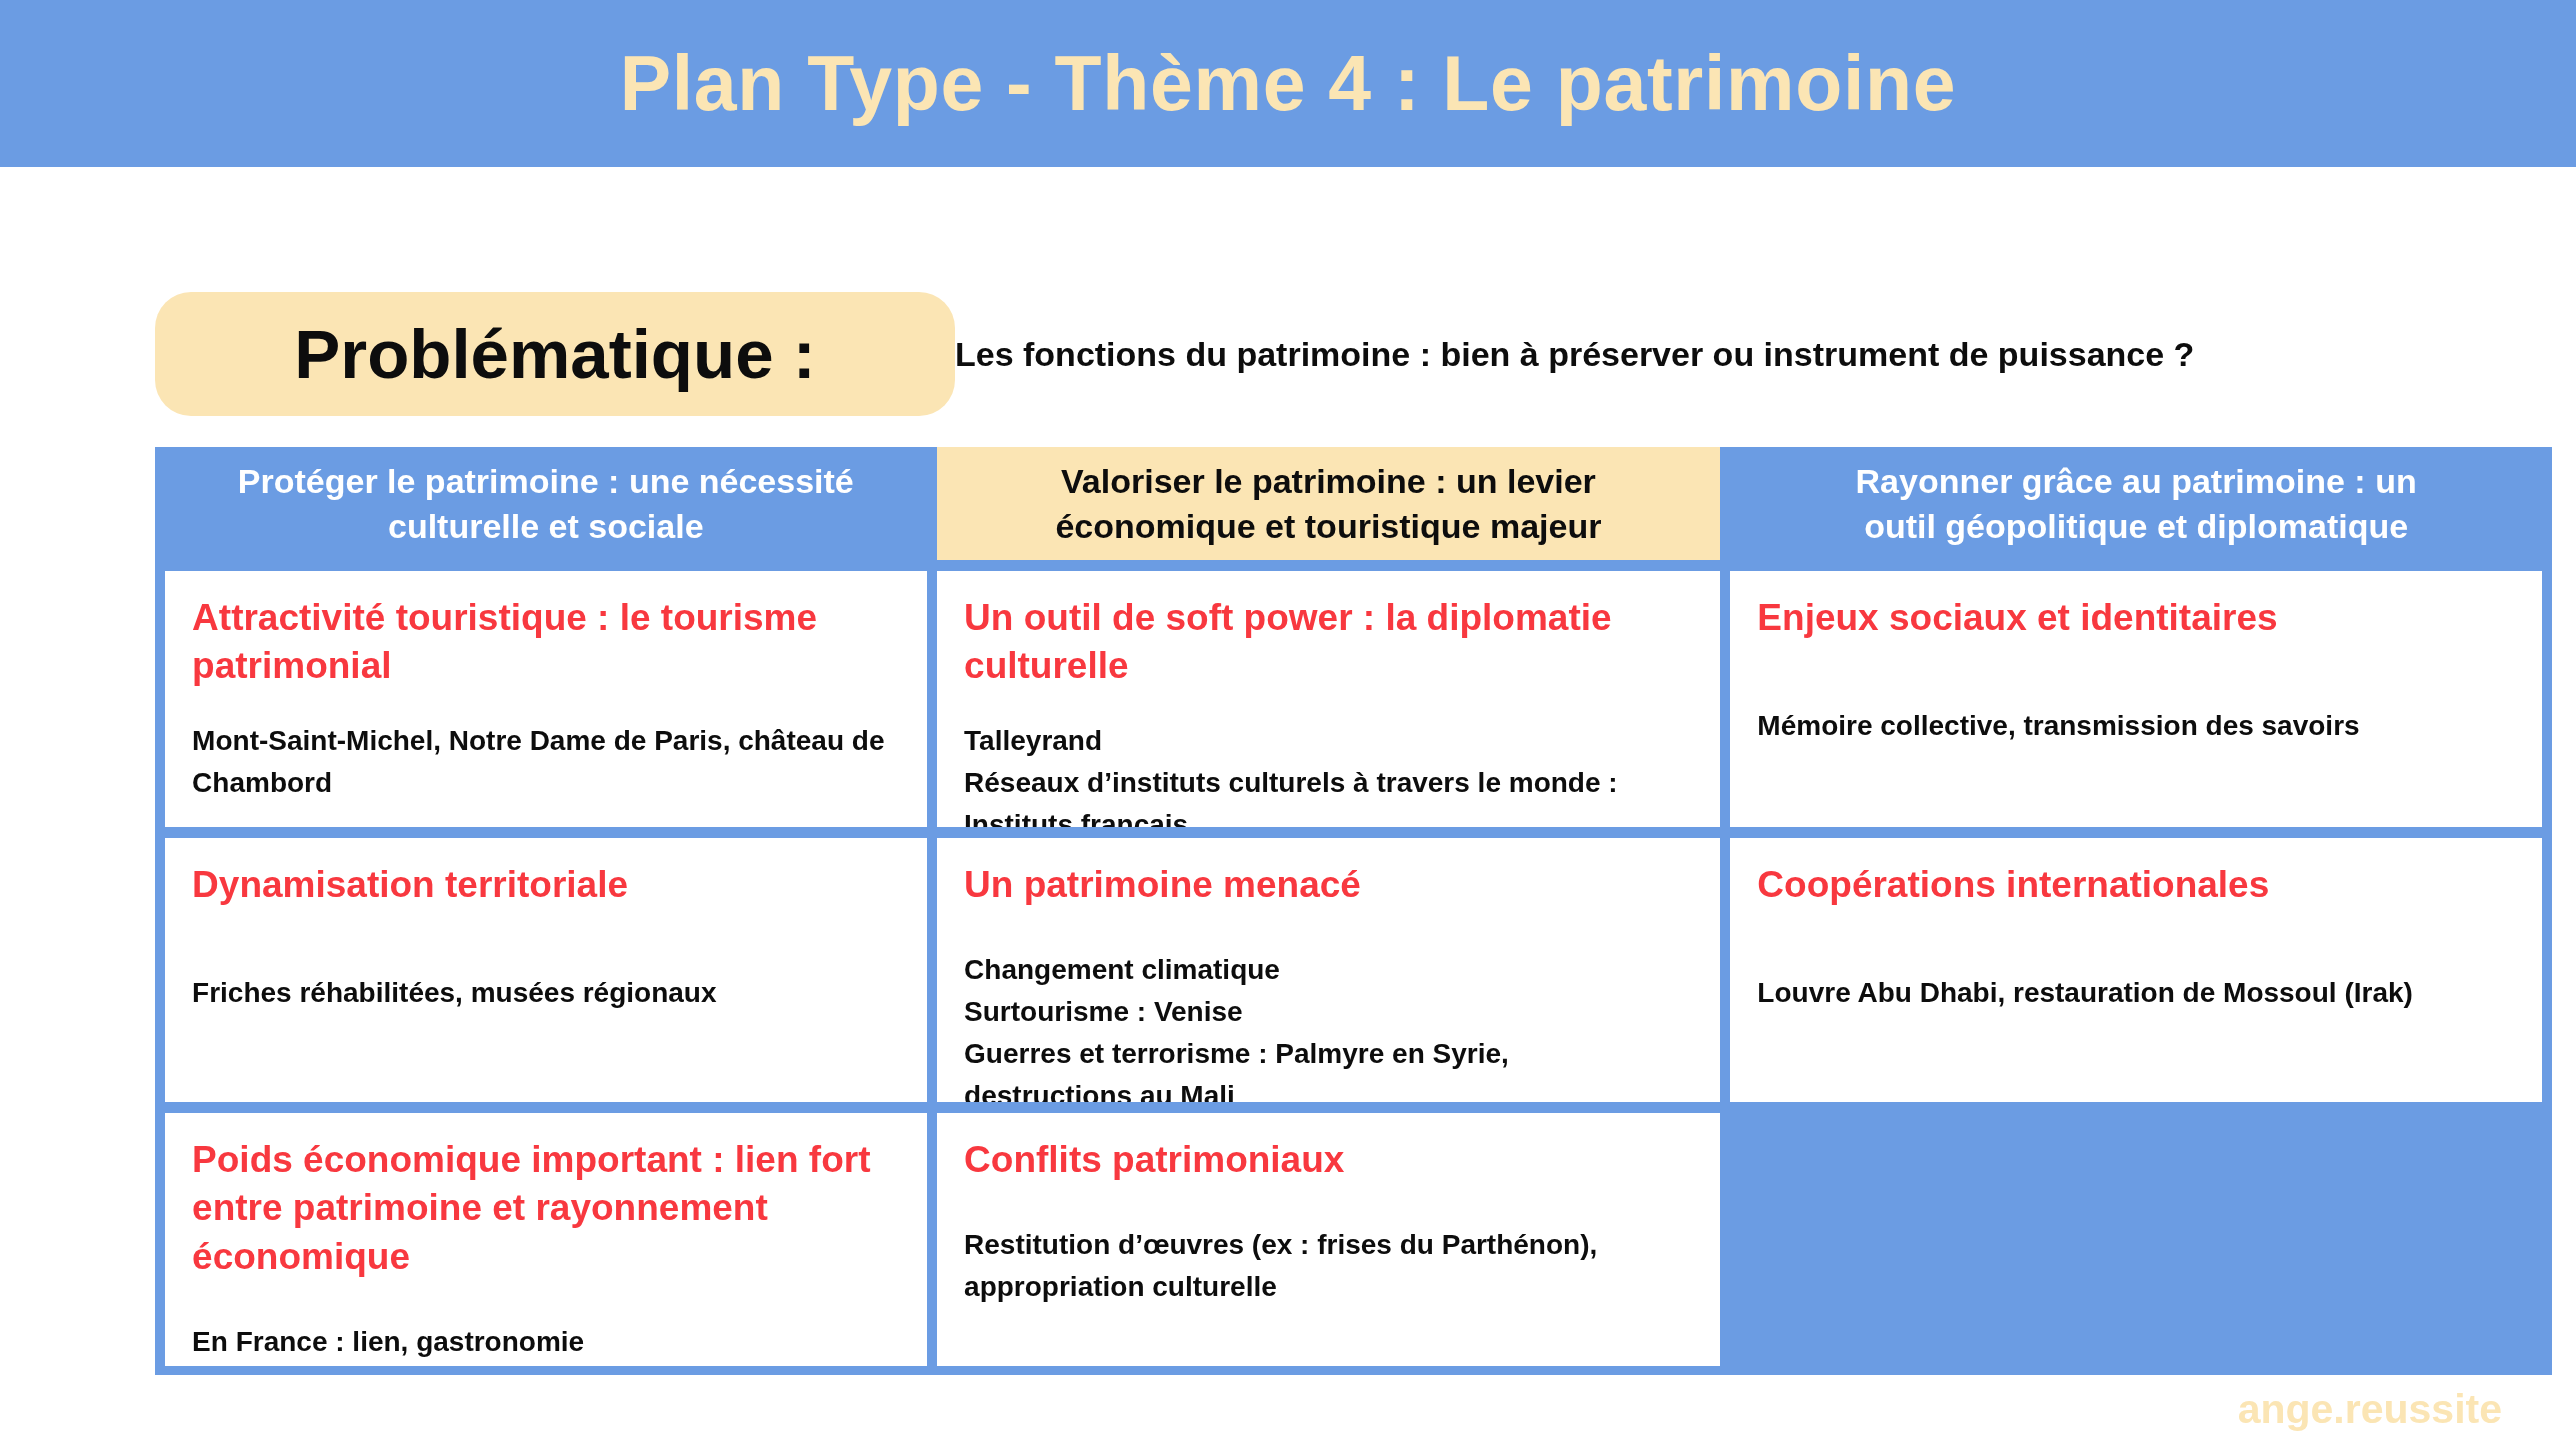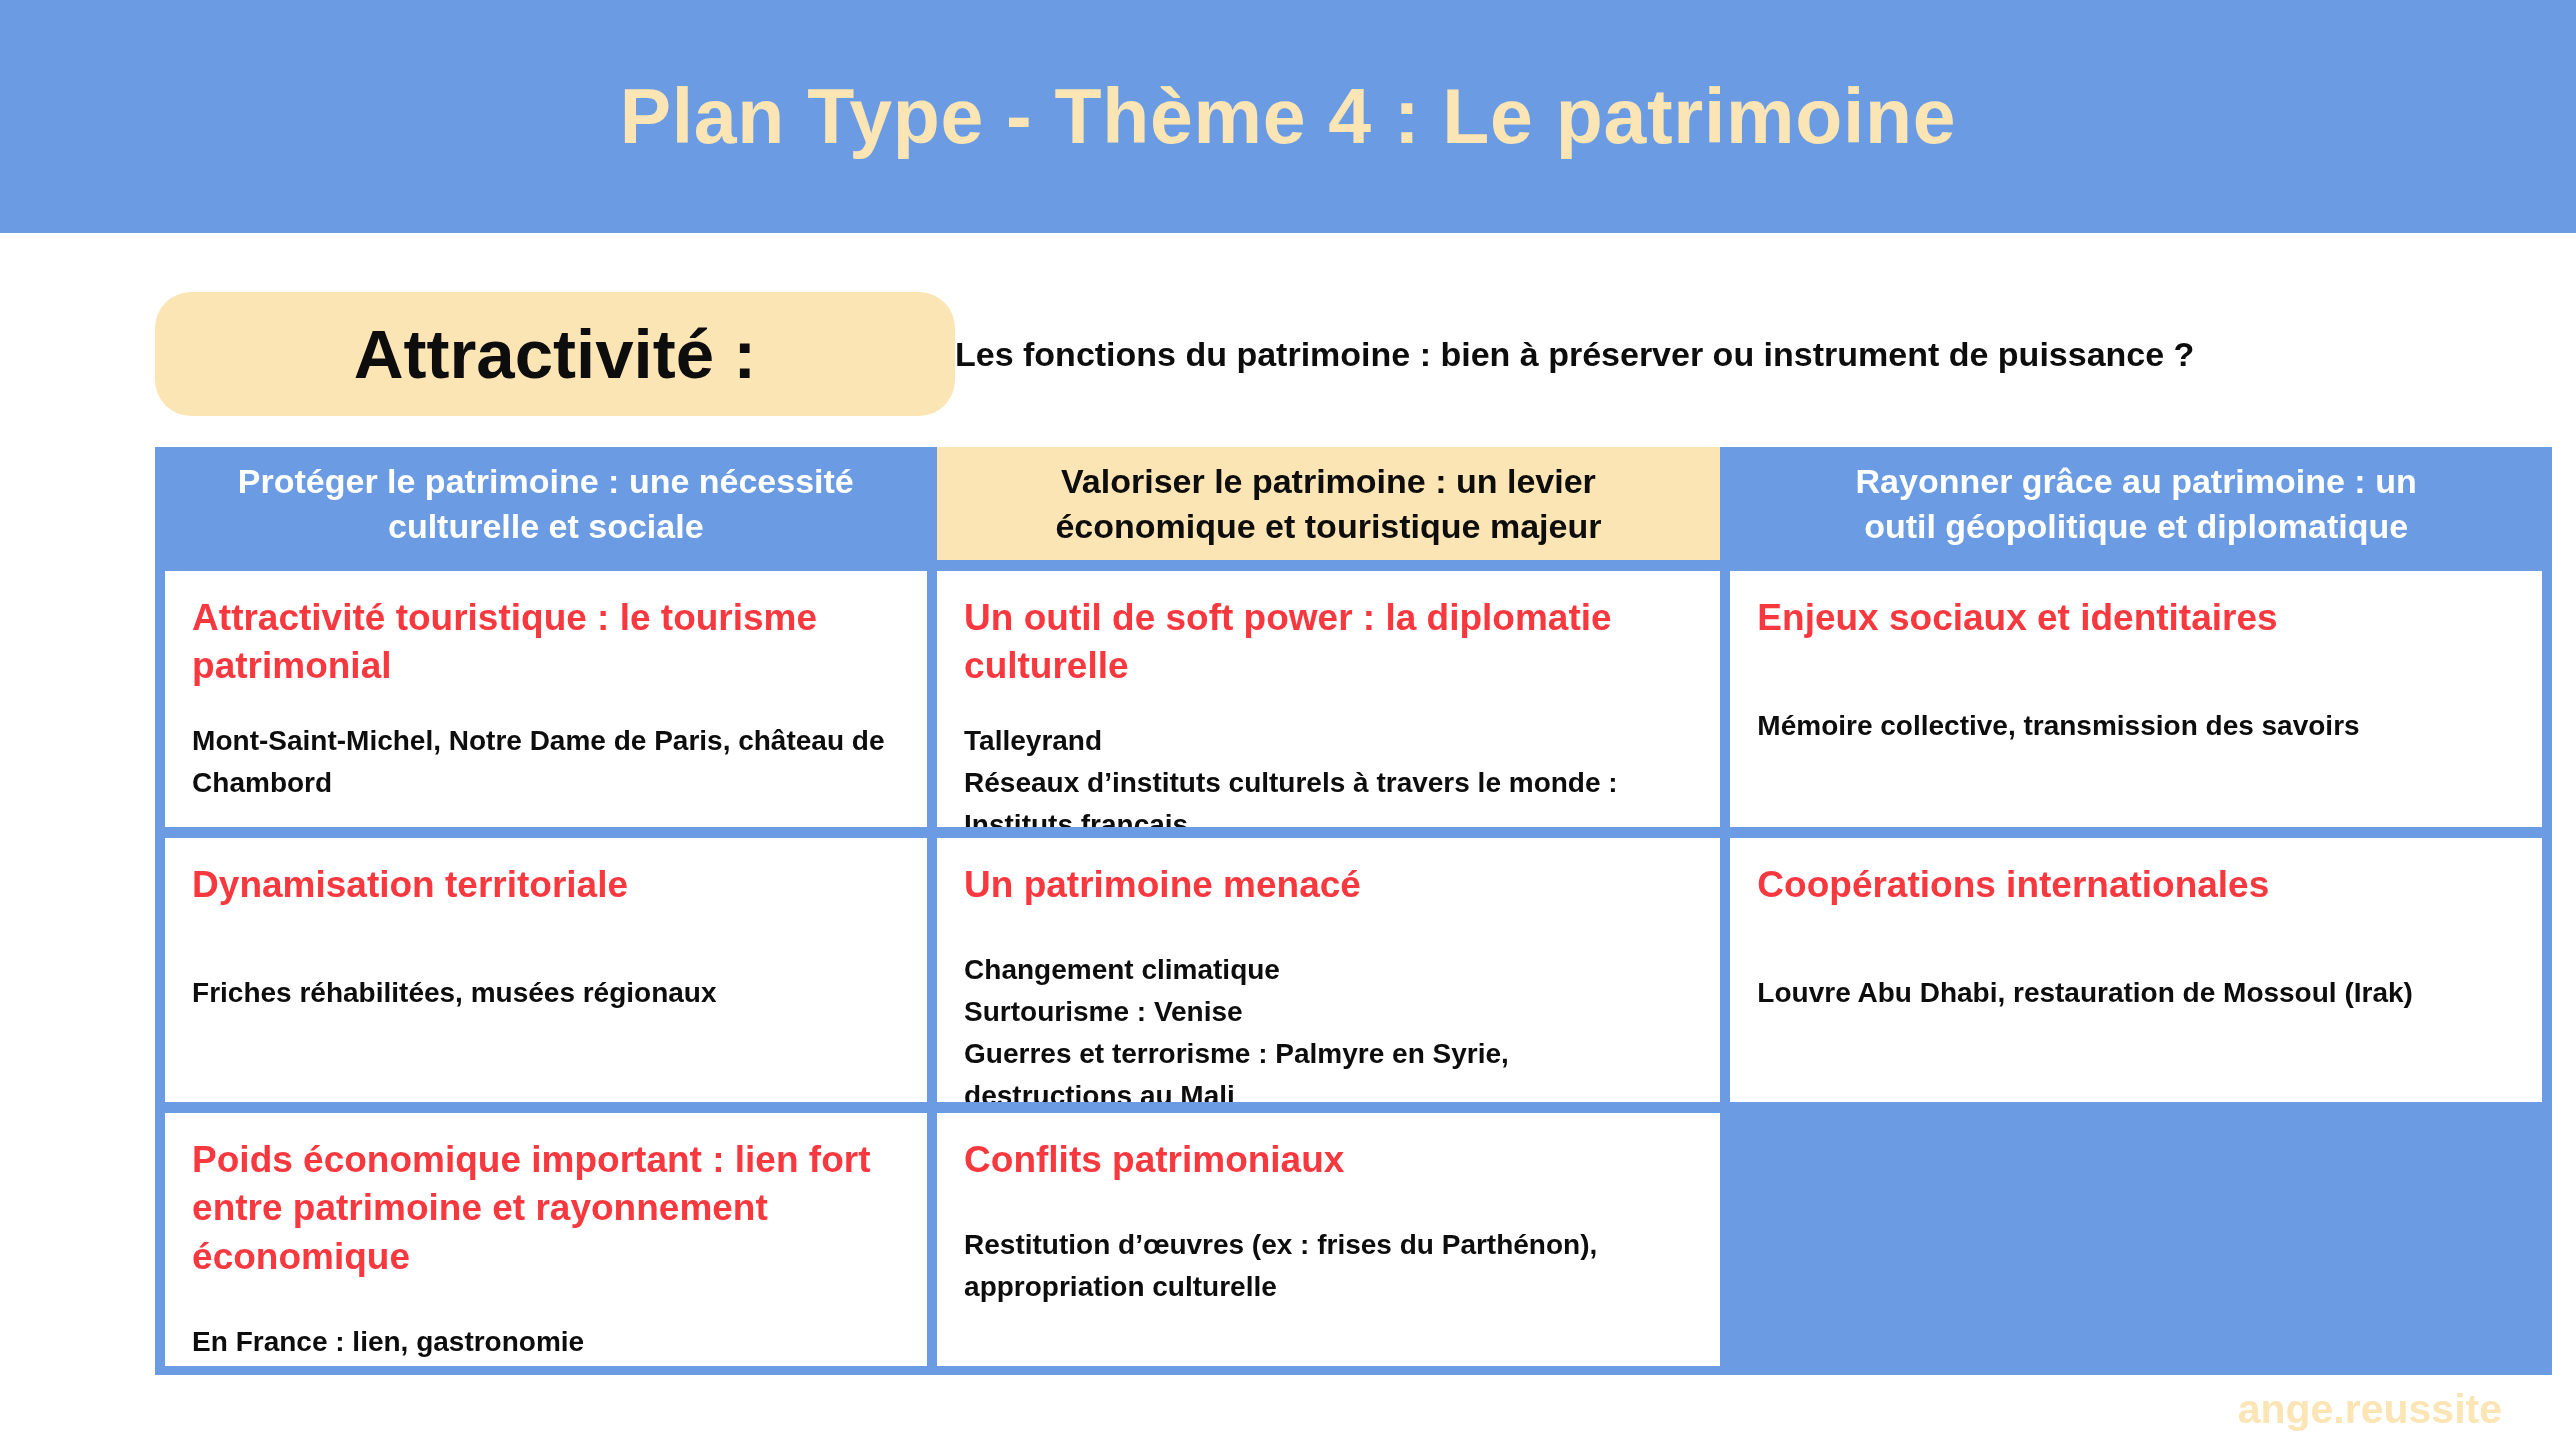--- a/index.html
+++ b/index.html
@@ -13,21 +13,21 @@
   html,body{width:2576px;height:1449px;}
   body{
     position:relative;
     background:var(--white);
     font-family:"Liberation Sans", sans-serif;
     font-weight:bold;
     overflow:hidden;
   }
   
   .banner{
-    position:absolute;left:0;top:0;width:2576px;height:233px;
+    position:absolute;left:0;top:0;width:2576px;height:167px;
     background:var(--blue);
     display:flex;align-items:center;justify-content:center;
   }
   .banner-title{
     color:var(--cream);
     font-size:77px;
     letter-spacing:0.7px;
   }
   
   .prob-row{
@@ -96,21 +96,21 @@
 </style>
 </head>
 <body>
 
 <div class="banner">
   <div class="banner-title">Plan Type - Thème 4 : Le patrimoine</div>
 </div>
 
 <div class="prob-row">
   <div class="prob-box">
-    <span>Attractivité :</span>
+    <span>Problématique :</span>
   </div>
   <div class="prob-question">Les fonctions du patrimoine : bien à préserver ou instrument de puissance ?</div>
 </div>
 
 <div class="plan-table">
 
   <div class="header-cell blue">Protéger le patrimoine : une nécessité
 culturelle et sociale</div>
   <div class="header-cell cream">Valoriser le patrimoine : un levier
 économique et touristique majeur</div>

